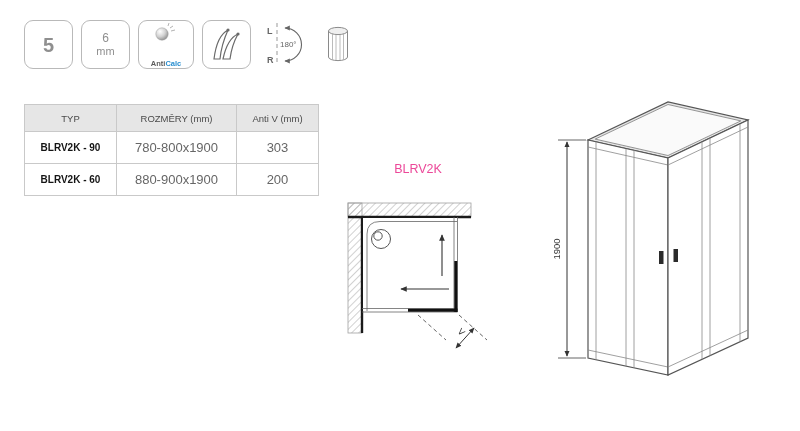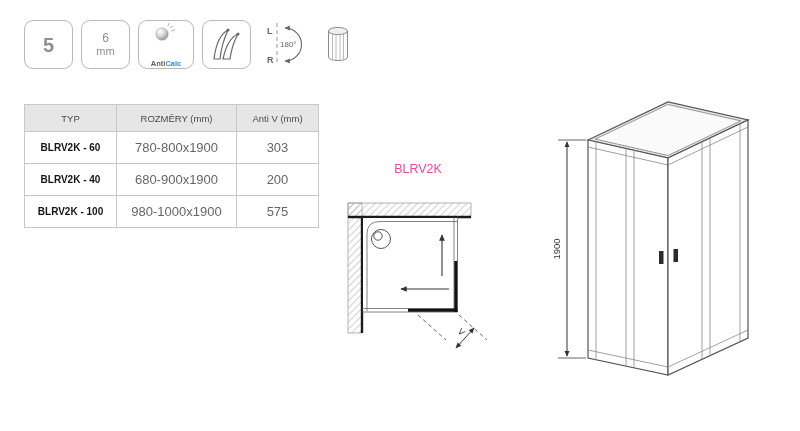--- a/index.html
+++ b/index.html
@@ -115,33 +115,28 @@
     </colgroup>
   <thead>
     <tr>
       <th>TYP</th>
       <th>ROZMĚRY (mm)</th>
       <th>Anti V (mm)</th>
     </tr>
   </thead>
   <tbody>
     <tr>
-      <td class="typ">BLRV2K - 60</td>
+      <td class="typ">BLRV2K - 90</td>
       <td>780-800x1900</td>
       <td>303</td>
     </tr>
     <tr>
-      <td class="typ">BLRV2K - 40</td>
-      <td>680-900x1900</td>
+      <td class="typ">BLRV2K - 60</td>
+      <td>880-900x1900</td>
       <td>200</td>
-    </tr>
-    <tr>
-      <td class="typ">BLRV2K - 100</td>
-      <td>980-1000x1900</td>
-      <td>575</td>
     </tr>
   </tbody>
 </table>
 
 <div class="plan">
   <div class="plan-title">BLRV2K</div>
   <svg width="195" height="198" viewBox="0 0 195 198">
     <defs>
       <pattern id="hatchP" width="5" height="5" patternUnits="userSpaceOnUse" patternTransform="rotate(45)">
         <line x1="0" y1="0" x2="0" y2="5" stroke="#ababab" stroke-width="1.1"></line>

